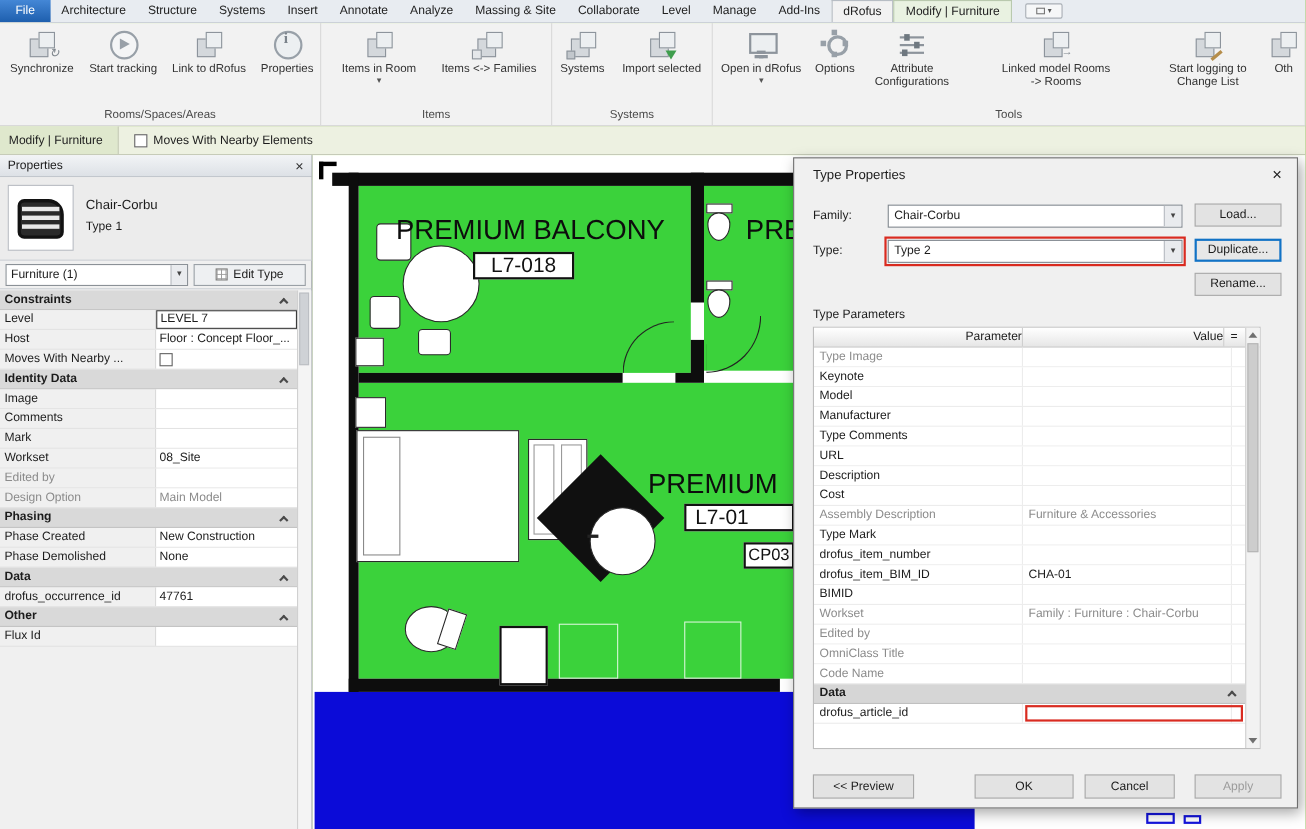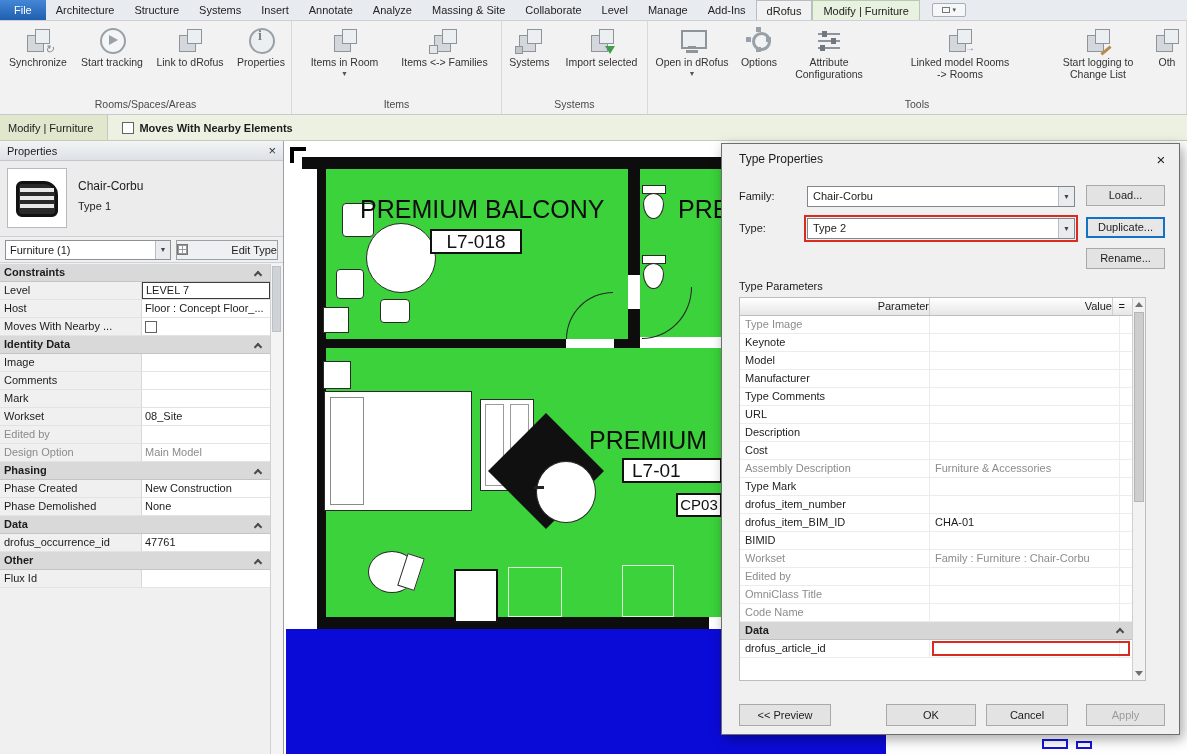--- a/index.html
+++ b/index.html
@@ -35,21 +35,21 @@
   .ic.monitor::before{content:"";position:absolute;left:5px;top:5px;width:22px;height:15px;border:2px solid #8d949c;background:#eceff1;}
   .ic.monitor::after{content:"";position:absolute;left:12px;top:21px;width:8px;height:3px;background:#8d949c;box-shadow:-2px 4px 0 #8d949c,2px 4px 0 #8d949c;}
   .ic.gear::before{content:"";position:absolute;left:9px;top:7px;width:13px;height:13px;border:3px solid #98a0a8;border-radius:50%;}
   .ic.gear::after{content:"";position:absolute;left:13px;top:2px;width:5px;height:5px;background:#98a0a8;box-shadow:0 20px 0 #98a0a8,-10px 10px 0 #98a0a8,10px 10px 0 #98a0a8;}
   .ic.sliders::before{content:"";position:absolute;left:5px;top:8px;width:22px;height:2px;background:#8d949c;box-shadow:0 7px 0 #8d949c,0 14px 0 #8d949c;}
   .ic.sliders::after{content:"";position:absolute;left:9px;top:6px;width:5px;height:6px;background:#6f7880;box-shadow:9px 7px 0 #6f7880,-2px 14px 0 #6f7880;}
 
   
   .optbar{position:absolute;left:0;top:115px;width:100%;height:26px;background:#edf1e1;border-bottom:1px solid #c6cbb8;display:flex;align-items:center;}
   .optmode{height:100%;display:flex;align-items:center;background:#dfe8cd;border-right:1px solid #c6cbb8;padding:0 14px 0 8px;color:#222;}
-  .optchk{display:flex;align-items:center;gap:5px;margin-left:14px;font-weight:bold;}
+  .optchk{display:flex;align-items:center;gap:5px;margin-left:14px;}
   .cb{width:12px;height:12px;border:1px solid #636363;background:#fff;display:inline-block;}
 
   
   .canvas{position:absolute;left:284px;top:141px;right:0;bottom:0;background:#fff;overflow:hidden;z-index:1;}
   .canvas .abs{position:absolute;}
   .wall{position:absolute;background:#0d0d0d;}
   .room{position:absolute;background:#3bd23b;}
   .ctext{position:absolute;color:#0d0d0d;white-space:nowrap;font-family:"Liberation Sans",sans-serif;}
   .ctag{position:absolute;background:#fff;border:2px solid #111;color:#111;text-align:center;white-space:nowrap;}
   .furn{position:absolute;background:#fff;border:1px solid #2a2a2a;}
@@ -62,21 +62,21 @@
   .ppreview{height:76px;border-bottom:1px solid #cdd1d6;display:flex;padding:7px;background:#ececec;gap:11px;}
   .pimg{width:60px;height:60px;background:#fff;border:1px solid #b6bac0;position:relative;flex:0 0 auto;}
   .pimg .chairback{position:absolute;left:8px;top:12px;width:42px;height:36px;border:3px solid #121212;border-radius:6px 14px 6px 6px;background:#2a2a2a;}
   .pimg .chairbars{position:absolute;left:12px;top:19px;width:34px;height:4px;background:#e8e8e8;box-shadow:0 8px 0 #e8e8e8,0 16px 0 #e8e8e8;}
   .pname{padding-top:11px;}
   .pname .n1{font-size:12px;}
   .pname .n2{margin-top:7px;}
   .pselrow{height:26px;display:flex;align-items:center;gap:5px;padding:0 5px;border-bottom:1px solid #cdd1d6;}
   .combo{flex:1;height:20px;background:#fff;border:1px solid #8b9197;display:flex;align-items:center;padding-left:4px;position:relative;}
   .combo .arr{position:absolute;right:0;top:0;bottom:0;width:15px;background:#e9ebee;border-left:1px solid #b9bdc2;display:flex;align-items:center;justify-content:center;font-size:7px;color:#444;}
-  .edittype{width:102px;height:20px;border:1px solid #9aa0a6;background:#eef0f2;display:flex;align-items:center;justify-content:space-between;gap:5px;flex:0 0 auto;}
+  .edittype{width:102px;height:20px;border:1px solid #9aa0a6;background:#eef0f2;display:flex;align-items:center;justify-content:center;gap:5px;flex:0 0 auto;}
   .etic{width:11px;height:11px;border:1px solid #777;background-image:linear-gradient(#999 1px,transparent 1px),linear-gradient(90deg,#999 1px,transparent 1px);background-size:4px 4px;background-color:#fff;}
   .pgrid{position:absolute;left:0;top:123px;right:13px;}
   .prow{display:flex;height:18px;border-bottom:1px solid #e3e3e3;background:#f0f0f0;position:relative;}
   .prow .pl{width:142px;padding:2px 0 0 4px;border-right:1px solid #d8d8d8;overflow:hidden;white-space:nowrap;}
   .prow .pv{flex:1;background:#fff;padding:2px 0 0 3px;overflow:hidden;white-space:nowrap;}
   .prow.sec{background:#d9d9d9;border-bottom:1px solid #c4c4c4;font-weight:bold;}
   .prow.sec .pl{border-right:none;width:auto;flex:1;}
   .chev{position:absolute;right:9px;top:8px;width:6px;height:6px;border-left:2px solid #4a4a4a;border-top:2px solid #4a4a4a;transform:rotate(45deg);}
   .pv.boxed{border:1px solid #3c3c3c;padding-top:1px;}
   .grayv{color:#8b8b8b;}

